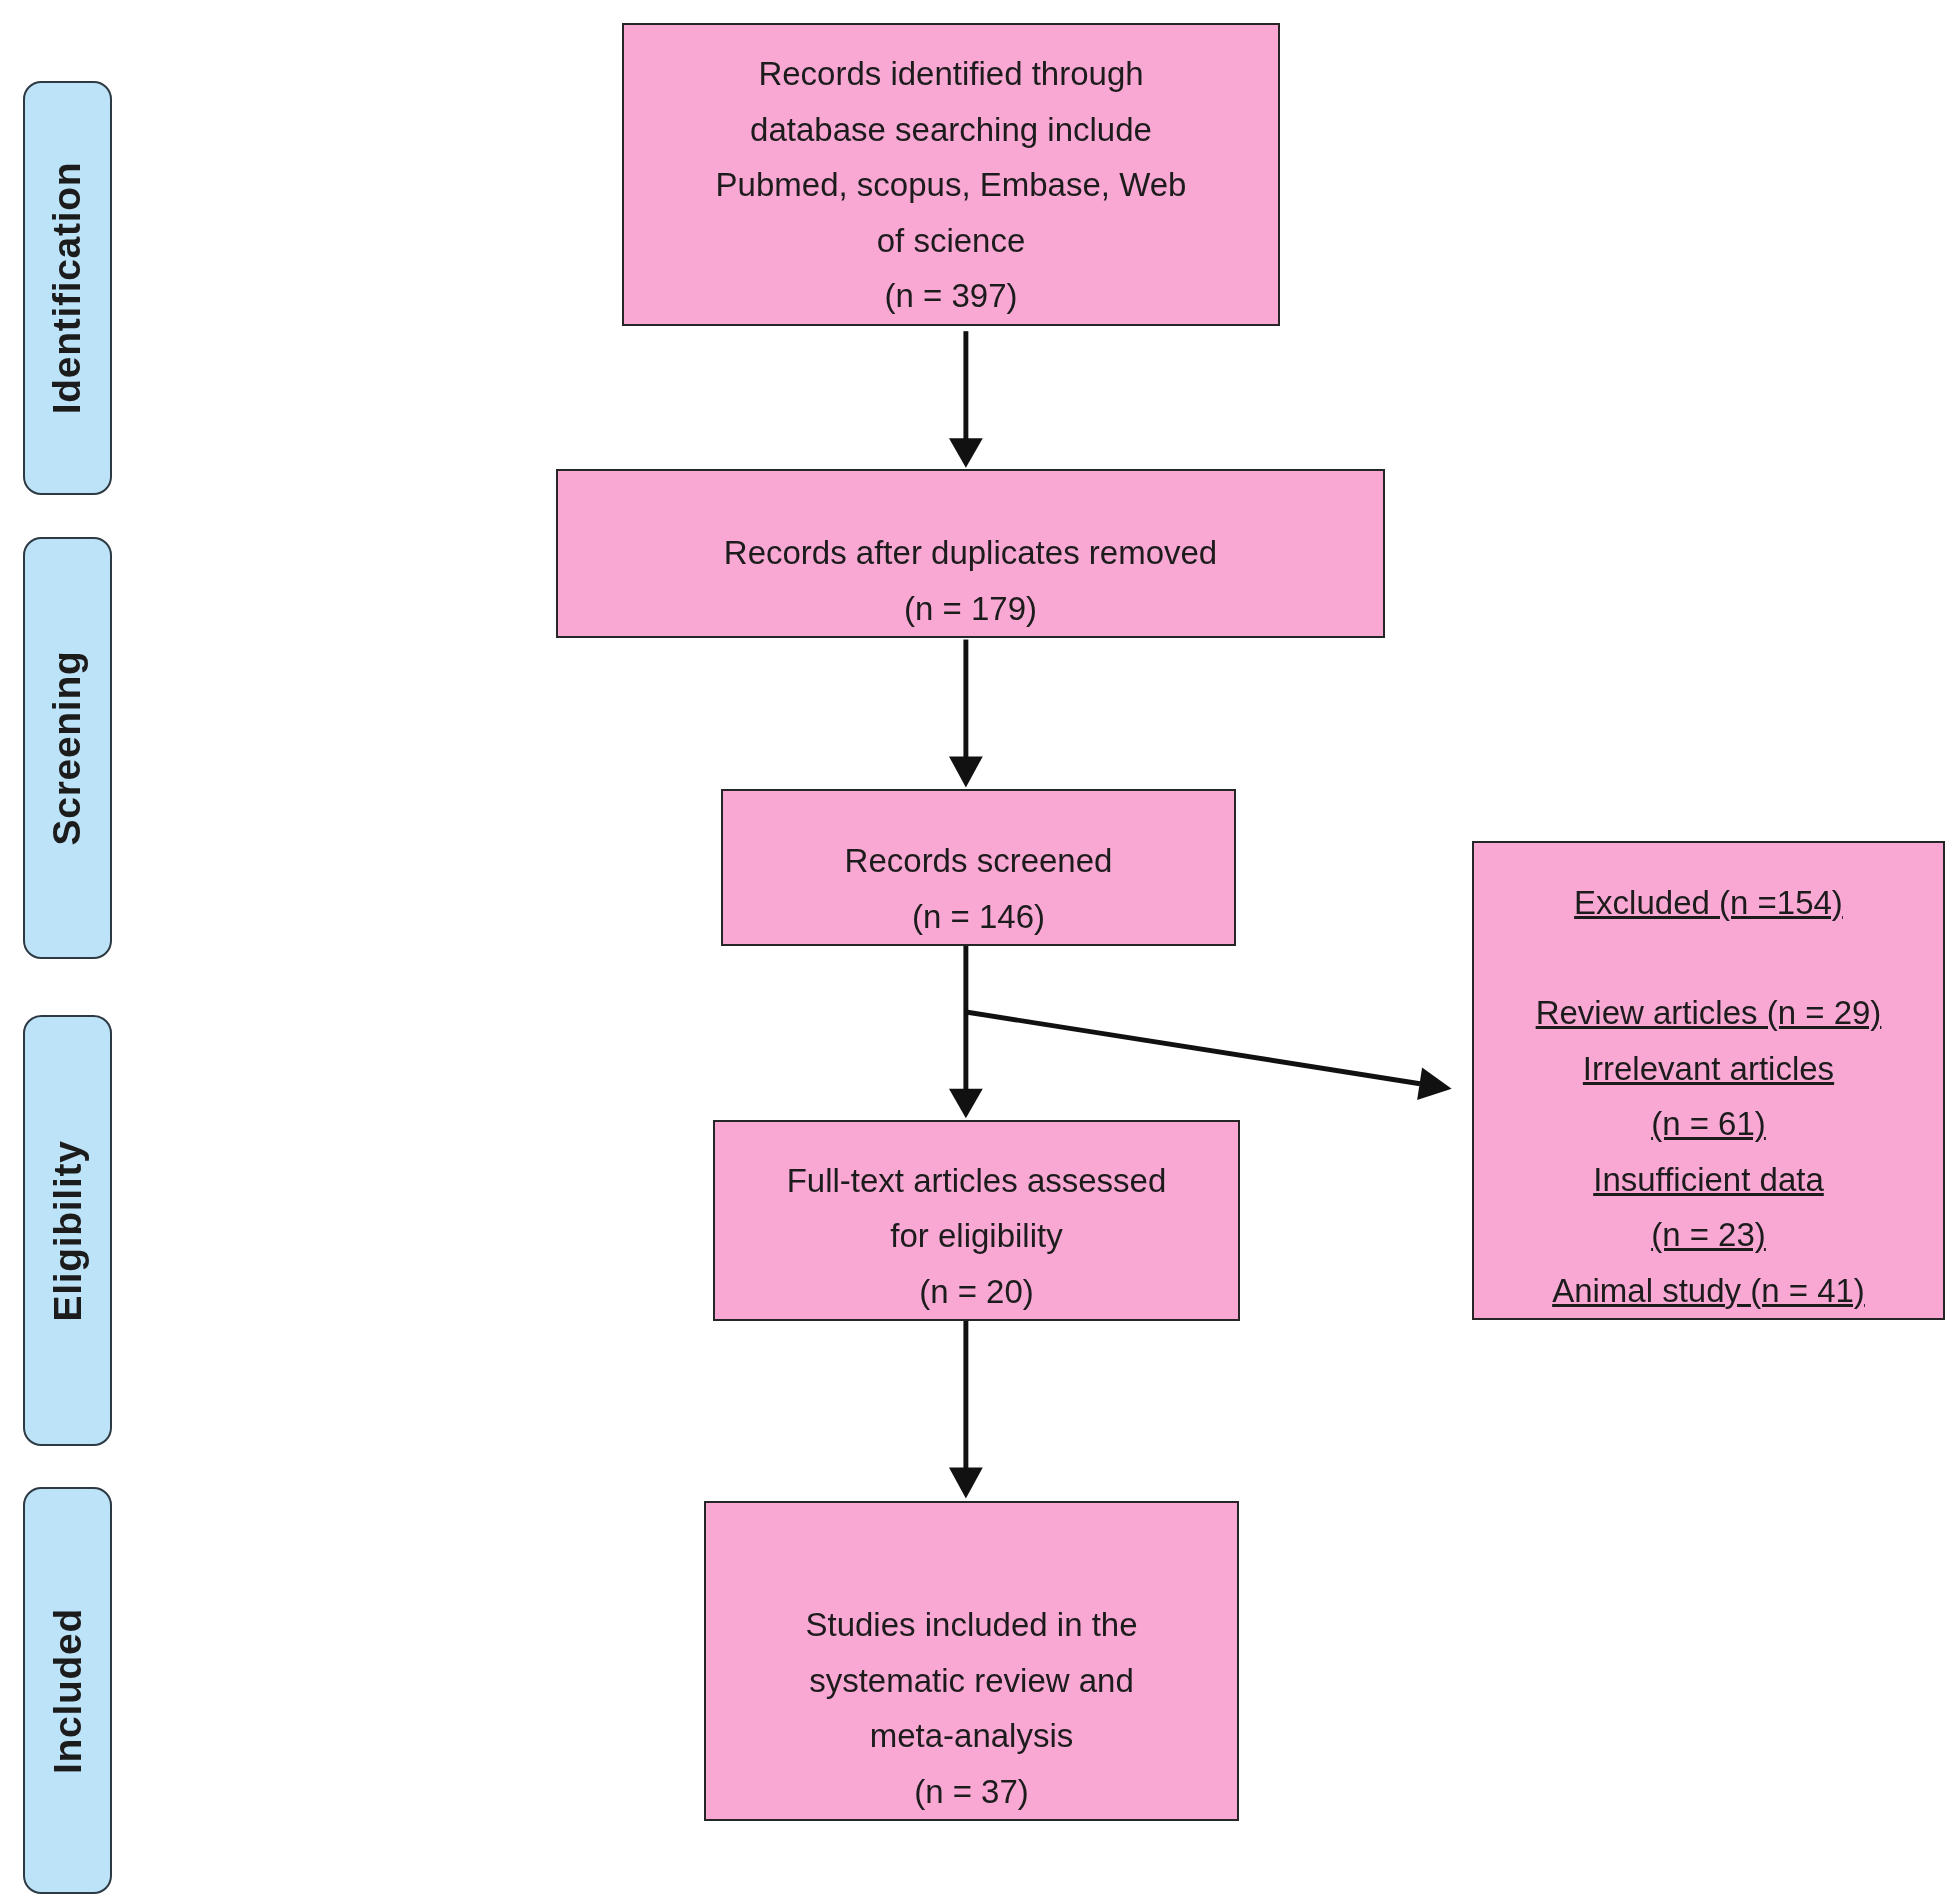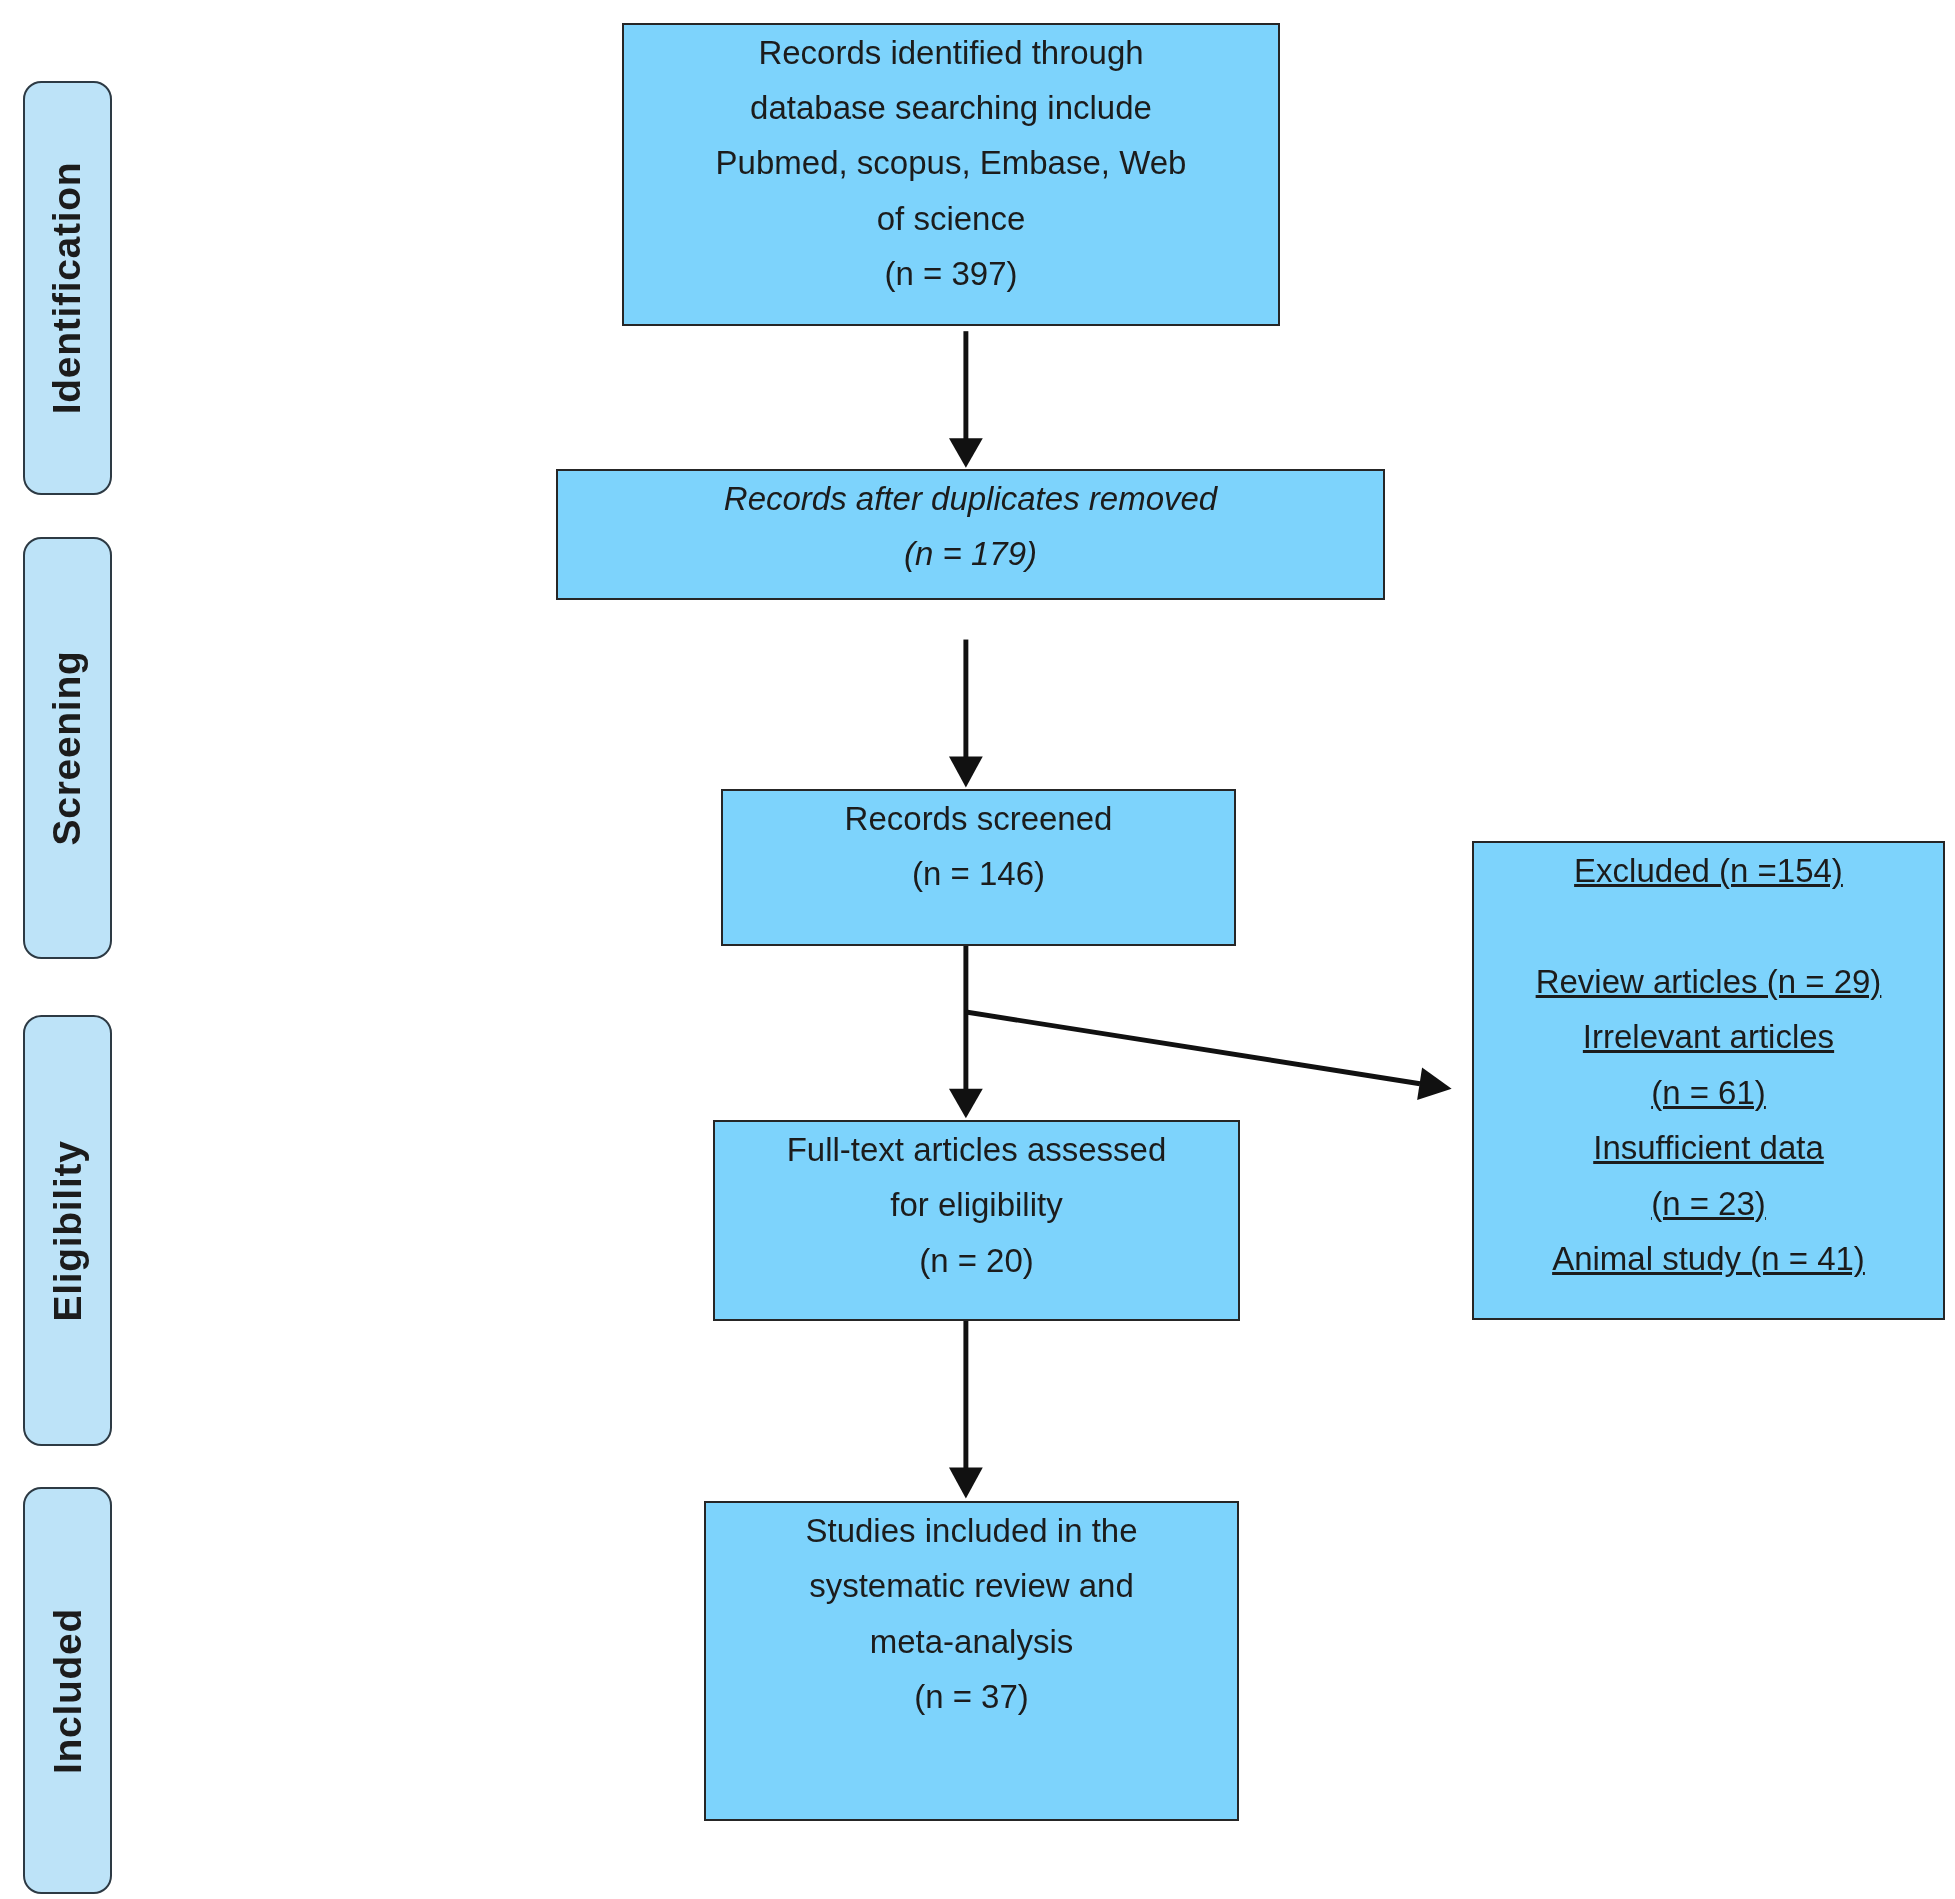--- a/index.html
+++ b/index.html
@@ -37,34 +37,34 @@
     letter-spacing:0.7px;
     color:var(--text);
   }
   .stage-identification{top:81px;height:414px;}
   .stage-screening{top:537px;height:422px;}
   .stage-eligibility{top:1015px;height:431px;}
   .stage-included{top:1487px;height:407px;}
   
   .fbox{
     position:absolute;
-    background:#7dd3fc;
+    background:#f9a8d4;
     border:2.8px solid var(--box-border);
     box-sizing:border-box;
-    display:flex;align-items:flex-start;justify-content:center;
+    display:flex;align-items:flex-end;justify-content:center;
     text-align:center;
   }
   .fbox .txt{
     white-space:pre-line;
     font-size:33px;
     line-height:1.68;
     color:var(--text);
   }
   .box-identified{left:622px;top:22.5px;width:658px;height:303px;}
-  .box-deduplicated{left:556px;top:469px;width:829px;height:131px;font-style:italic;}
+  .box-deduplicated{left:556px;top:469px;width:829px;height:169px;}
   .box-screened{left:721px;top:789px;width:515px;height:157px;}
   .box-fulltext{left:713px;top:1120px;width:527px;height:201px;}
   .box-included{left:704px;top:1501px;width:535px;height:320px;}
   .box-excluded{left:1472px;top:841px;width:473px;height:479px;text-decoration:underline;}
   
   svg.connectors{position:absolute;left:0;top:0;width:1955px;height:1900px;}
   .arrow-line{stroke:var(--arrow);stroke-width:7;fill:none;}
   .arrow-head{fill:var(--arrow);stroke:none;}
 </style>
 </head>

